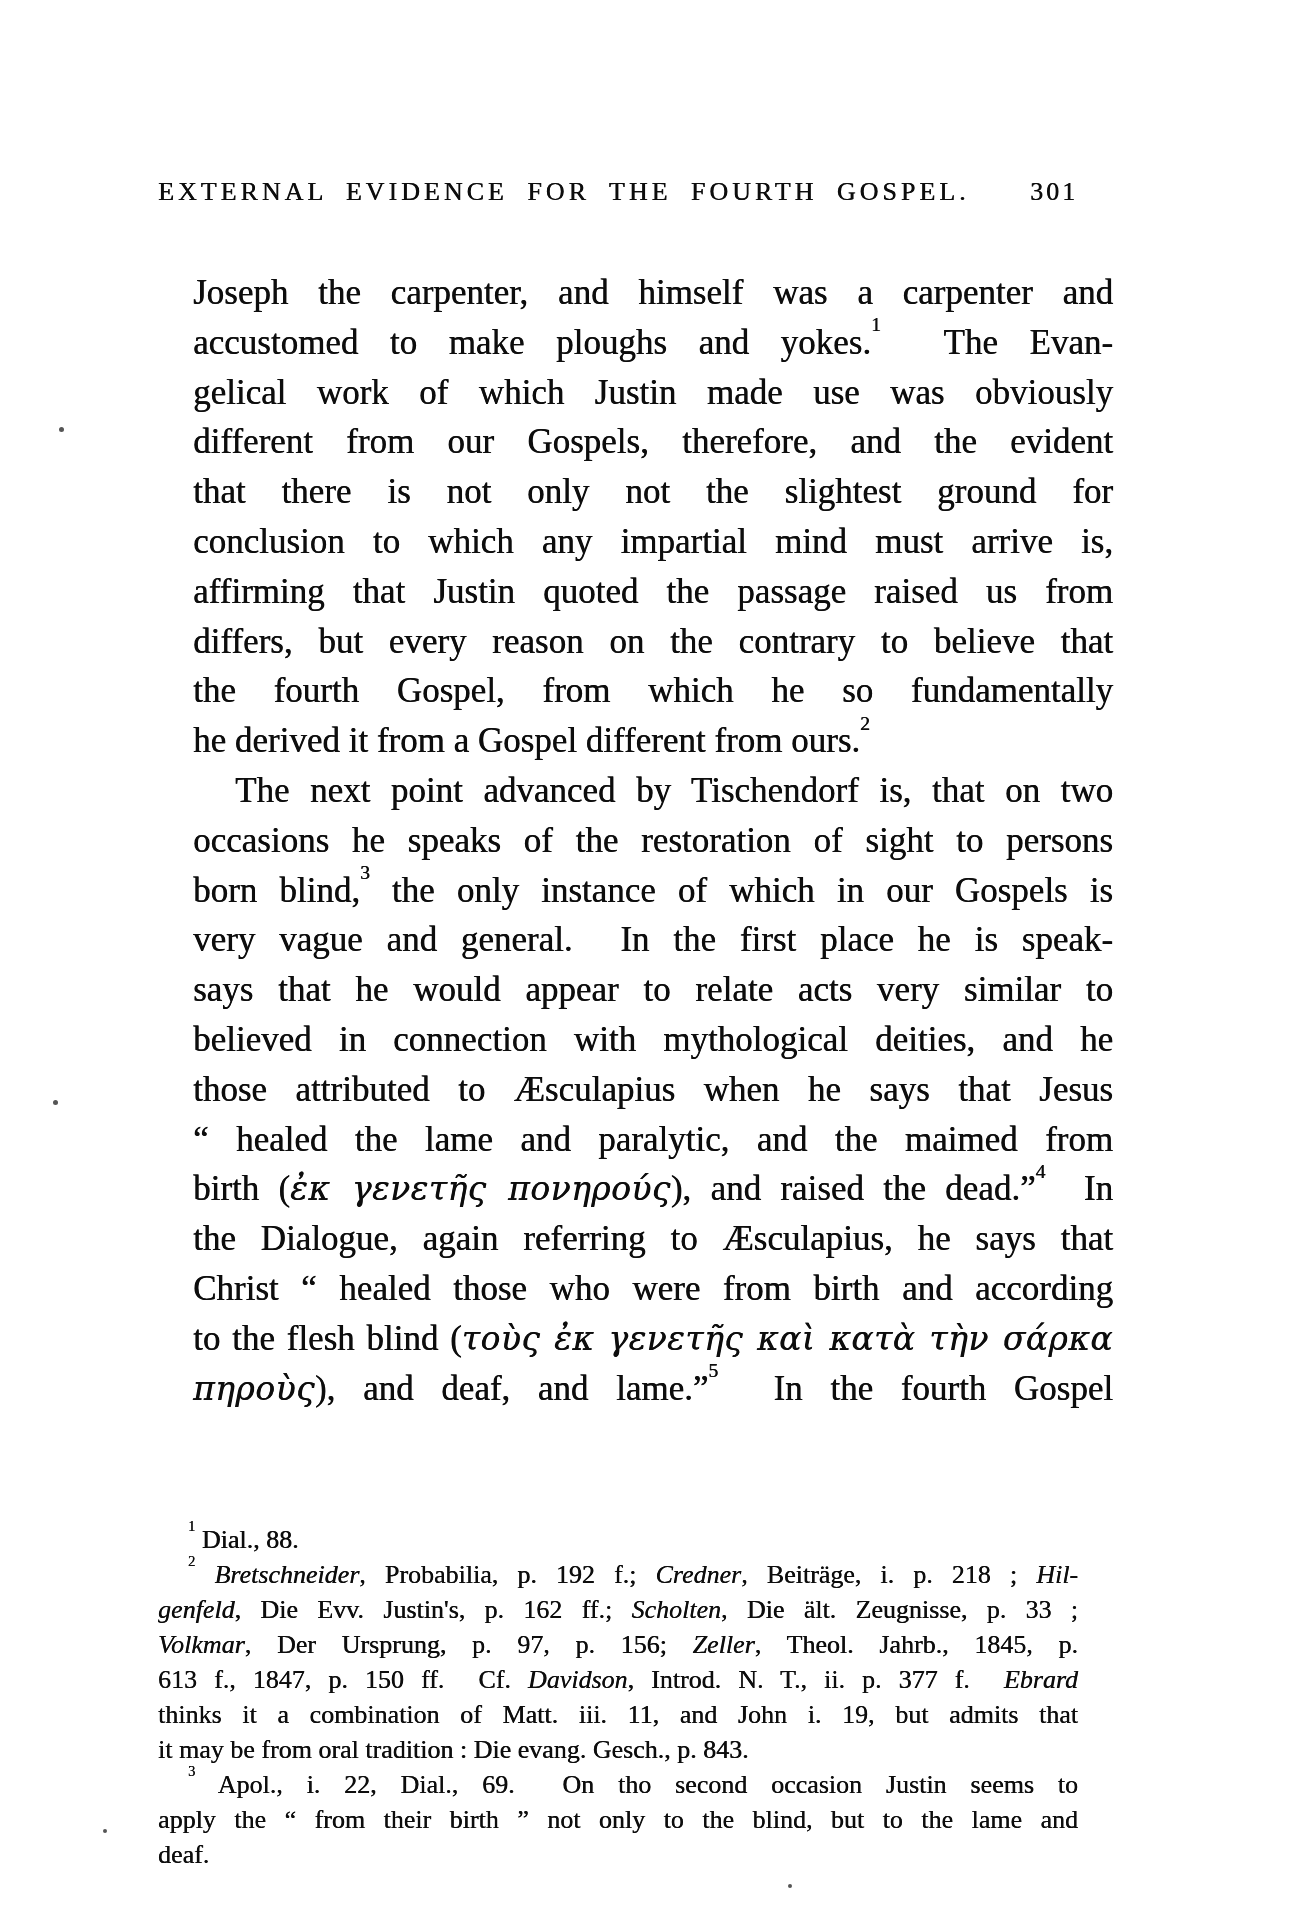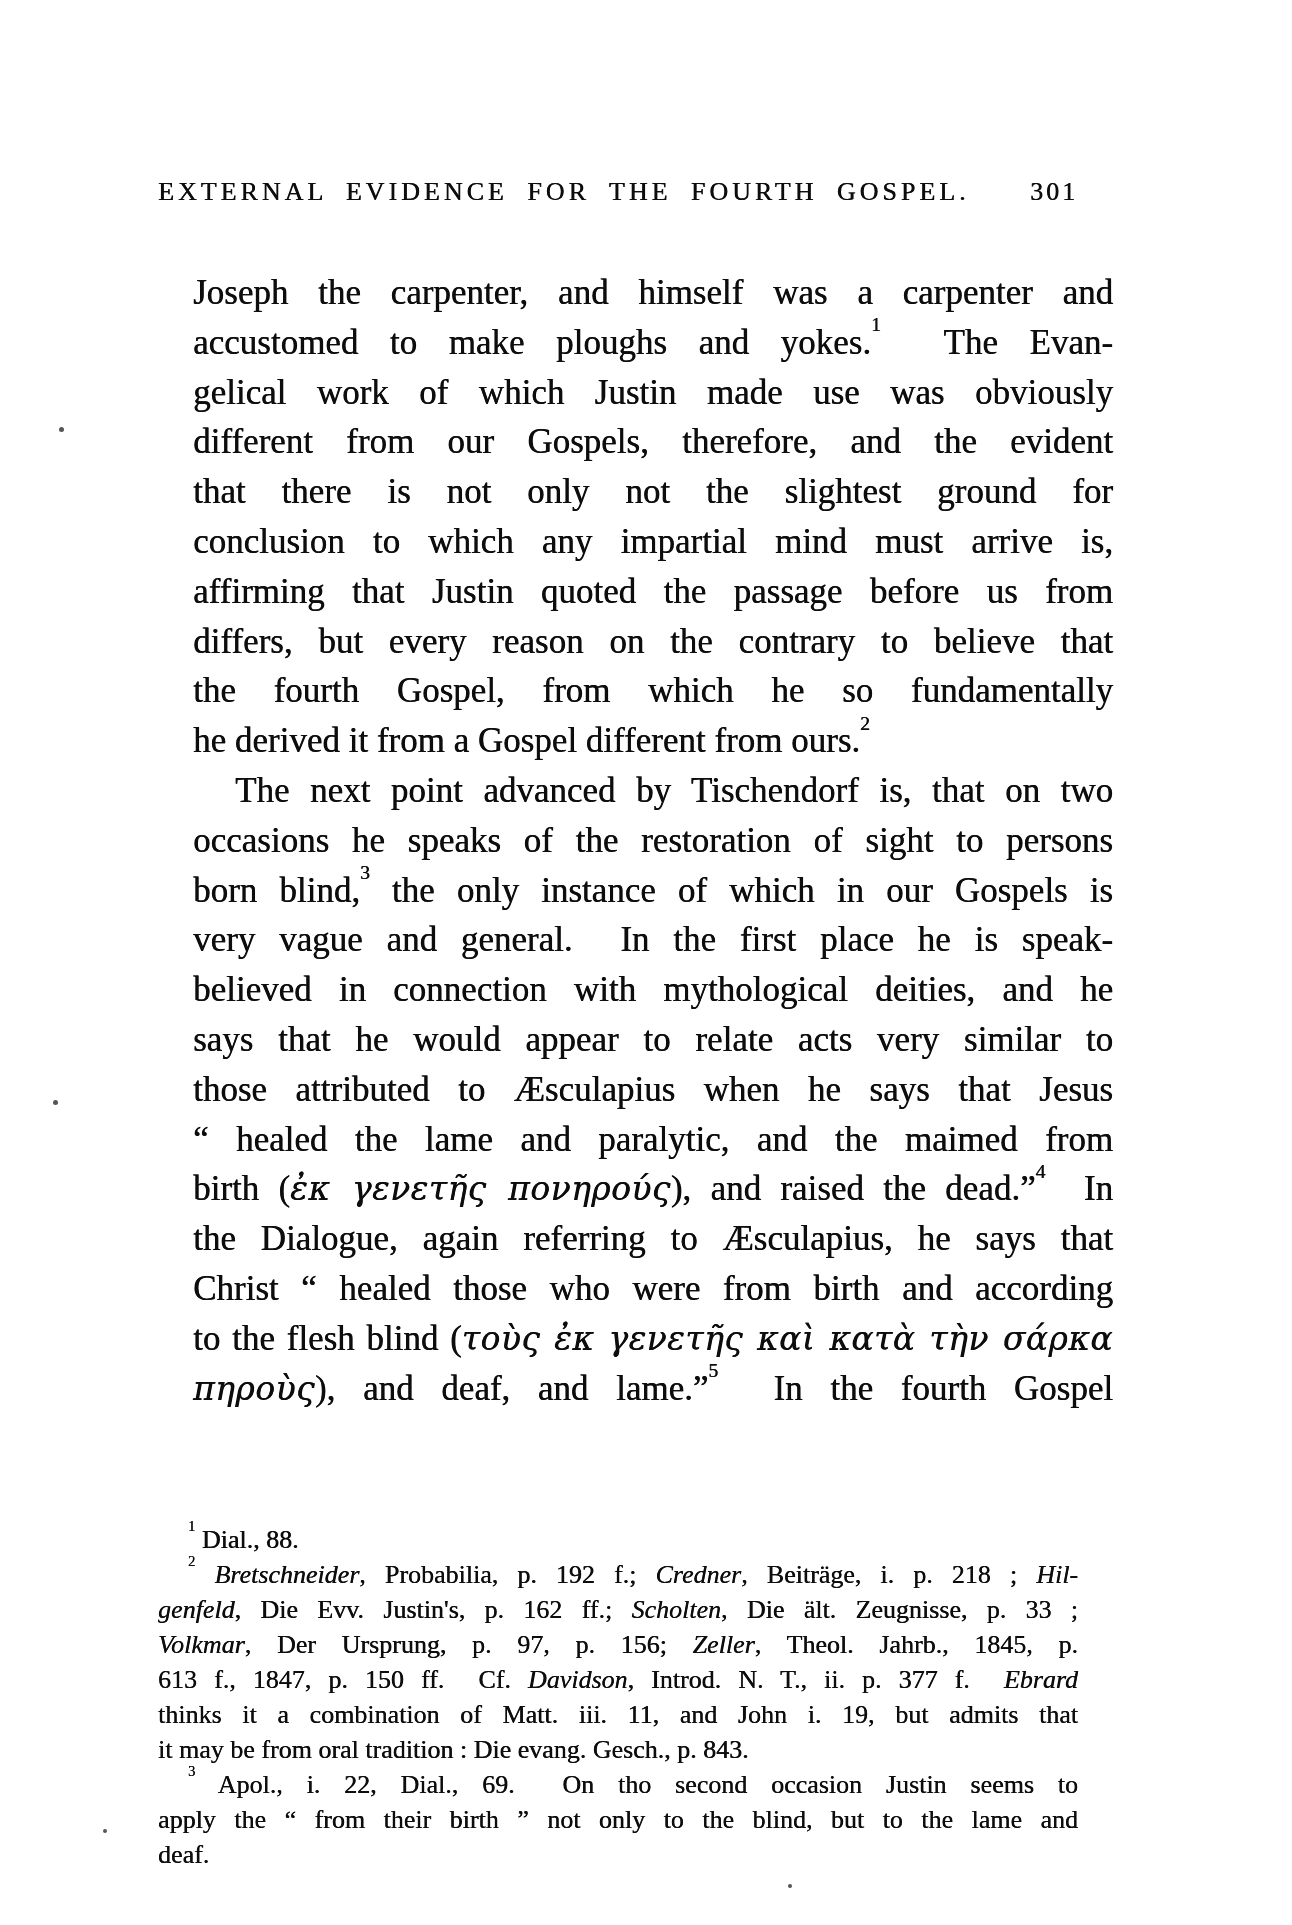--- a/index.html
+++ b/index.html
@@ -91,30 +91,30 @@
     <span class="page-number">301</span>
   </header>
 
   <main class="body-text">
     <div class="t-line"><span class="seg seg-n">Joseph the carpenter, and himself was a carpenter and</span></div>
     <div class="t-line"><span class="seg seg-n">accustomed to make ploughs and yokes.</span><sup class="seg seg-s">1</sup><span class="seg seg-n">&nbsp; The Evan-</span></div>
     <div class="t-line"><span class="seg seg-n">gelical work of which Justin made use was obviously</span></div>
     <div class="t-line"><span class="seg seg-n">different from our Gospels, therefore, and the evident</span></div>
     <div class="t-line"><span class="seg seg-n">that there is not only not the slightest ground for</span></div>
     <div class="t-line"><span class="seg seg-n">conclusion to which any impartial mind must arrive is,</span></div>
-    <div class="t-line"><span class="seg seg-n">affirming that Justin quoted the passage before us from</span></div>
+    <div class="t-line"><span class="seg seg-n">affirming that Justin quoted the passage raised us from</span></div>
     <div class="t-line"><span class="seg seg-n">differs, but every reason on the contrary to believe that</span></div>
     <div class="t-line"><span class="seg seg-n">the fourth Gospel, from which he so fundamentally</span></div>
     <div class="t-line end"><span class="seg seg-n">he derived it from a Gospel different from ours.</span><sup class="seg seg-s">2</sup></div>
     <div class="t-line indent"><span class="seg seg-n">The next point advanced by Tischendorf is, that on two</span></div>
     <div class="t-line"><span class="seg seg-n">occasions he speaks of the restoration of sight to persons</span></div>
     <div class="t-line"><span class="seg seg-n">born blind,</span><sup class="seg seg-s">3</sup><span class="seg seg-n"> the only instance of which in our Gospels is</span></div>
     <div class="t-line"><span class="seg seg-n">very vague and general.&nbsp; In the first place he is speak-</span></div>
+    <div class="t-line"><span class="seg seg-n">says that he would appear to relate acts very similar to</span></div>
     <div class="t-line"><span class="seg seg-n">believed in connection with mythological deities, and he</span></div>
-    <div class="t-line"><span class="seg seg-n">says that he would appear to relate acts very similar to</span></div>
     <div class="t-line"><span class="seg seg-n">those attributed to Æsculapius when he says that Jesus</span></div>
     <div class="t-line"><span class="seg seg-n">“&nbsp;healed the lame and paralytic, and the maimed from</span></div>
     <div class="t-line"><span class="seg seg-n">birth (</span><span class="seg seg-g">ἐκ γενετῆς πονηρούς</span><span class="seg seg-n">), and raised the dead.”</span><sup class="seg seg-s">4</sup><span class="seg seg-n">&nbsp; In</span></div>
     <div class="t-line"><span class="seg seg-n">the Dialogue, again referring to Æsculapius, he says that</span></div>
     <div class="t-line"><span class="seg seg-n">Christ “&nbsp;healed those who were from birth and according</span></div>
     <div class="t-line"><span class="seg seg-n">to the flesh blind (</span><span class="seg seg-g">τοὺς ἐκ γενετῆς καὶ κατὰ τὴν σάρκα</span></div>
     <div class="t-line"><span class="seg seg-g">πηροὺς</span><span class="seg seg-n">), and deaf, and lame.”</span><sup class="seg seg-s">5</sup><span class="seg seg-n">&nbsp; In the fourth Gospel</span></div>
   </main>
 
   <section class="footnotes">

